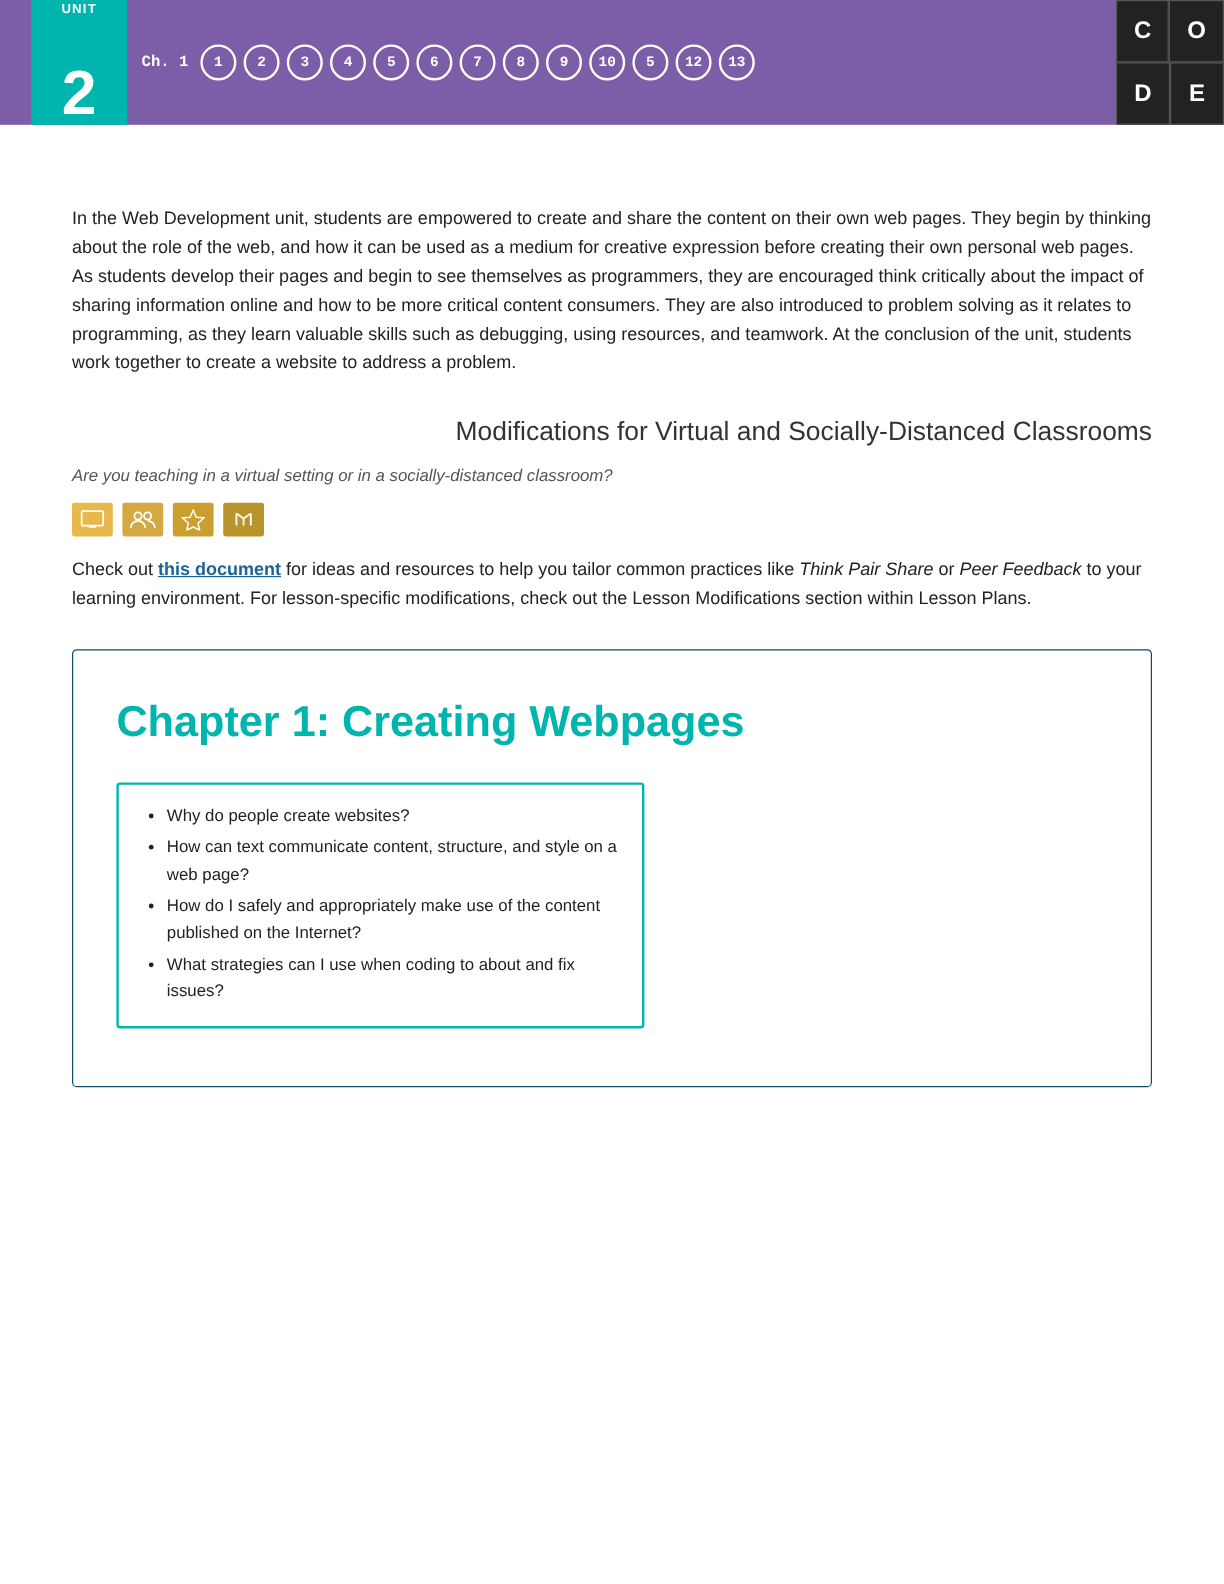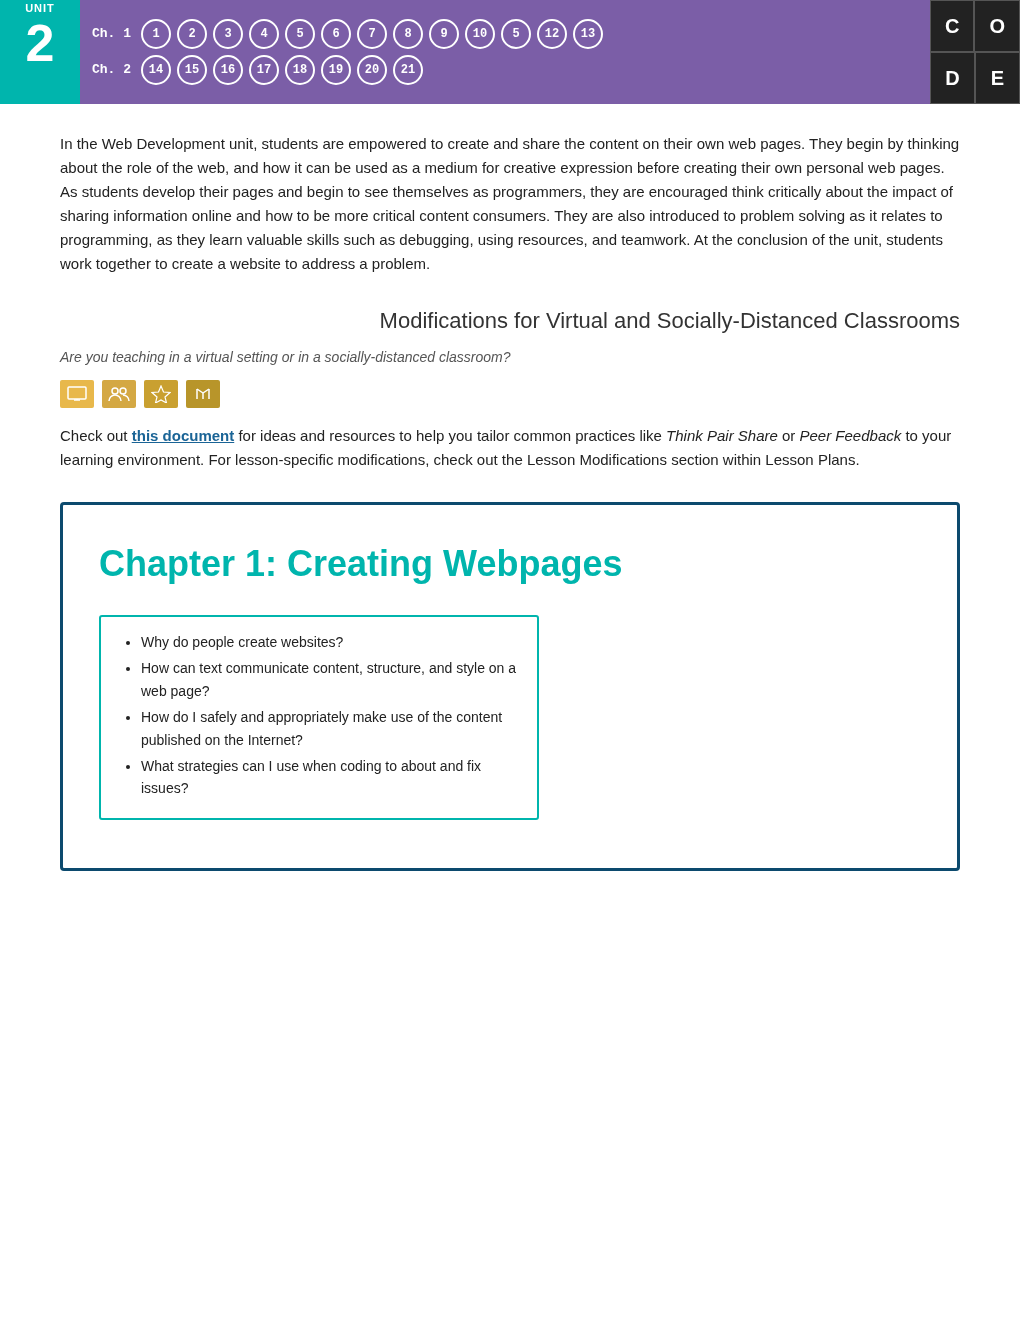--- a/index.html
+++ b/index.html
@@ -16,23 +16,24 @@
       background: #7b5ea7;
       display: flex;
       align-items: stretch;
       min-height: 80px;
     }
     .unit-badge {
       background: #00b5ad;
       display: flex;
       flex-direction: column;
       align-items: center;
-      justify-content: flex-start;
+      justify-content: space-between;
       padding: 0 16px;
       min-width: 80px;
+      margin-left: 26px;
     }
     .unit-label {
       color: #fff;
       font-size: 11px;
       font-weight: bold;
       letter-spacing: 1px;
     }
     .unit-number {
       color: #fff;
       font-size: 52px;
@@ -105,20 +106,21 @@
       color: #111;
       margin-bottom: 18px;
       font-family: Arial Black, Arial, sans-serif;
     }
 
     .intro-text {
       font-size: 15px;
       line-height: 1.6;
       color: #222;
       margin-bottom: 28px;
+      margin-top: 39px;
     }
 
     .modifications-title {
       font-size: 22px;
       font-weight: normal;
       color: #333;
       margin-bottom: 10px;
       text-align: right;
     }
 
@@ -159,21 +161,21 @@
       color: #1a6496;
       text-decoration: underline;
       cursor: pointer;
     }
     .bold-link {
       font-weight: bold;
     }
 
     
     .chapter-box {
-      border: 3px solid #0c4a6e;
+      border: 1px solid #0c4a6e;
       border-radius: 4px;
       padding: 32px 36px 36px 36px;
       margin-bottom: 30px;
     }
 
     .chapter-title {
       font-size: 36px;
       font-weight: 900;
       color: #00b5ad;
       font-family: Arial Black, Arial, sans-serif;
@@ -232,31 +234,20 @@
       <div class="lesson-circle">5</div>
       <div class="lesson-circle">6</div>
       <div class="lesson-circle">7</div>
       <div class="lesson-circle">8</div>
       <div class="lesson-circle">9</div>
       <div class="lesson-circle">10</div>
       <div class="lesson-circle">5</div>
       <div class="lesson-circle">12</div>
       <div class="lesson-circle">13</div>
     </div>
-    <div class="chapter-row">
-      <span class="ch-label">Ch. 2</span>
-      <div class="lesson-circle">14</div>
-      <div class="lesson-circle">15</div>
-      <div class="lesson-circle">16</div>
-      <div class="lesson-circle">17</div>
-      <div class="lesson-circle">18</div>
-      <div class="lesson-circle">19</div>
-      <div class="lesson-circle">20</div>
-      <div class="lesson-circle">21</div>
-    </div>
   </div>
   <div class="code-box">
     <div style="display:flex; flex:1;">
       <div class="code-cell">C</div>
       <div class="code-cell">O</div>
     </div>
     <div style="display:flex; flex:1;">
       <div class="code-cell">D</div>
       <div class="code-cell">E</div>
     </div>

